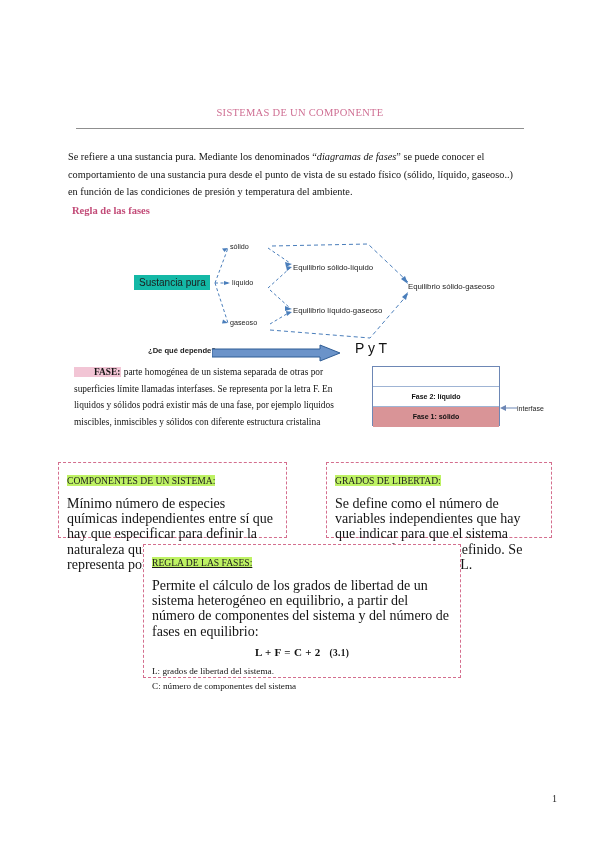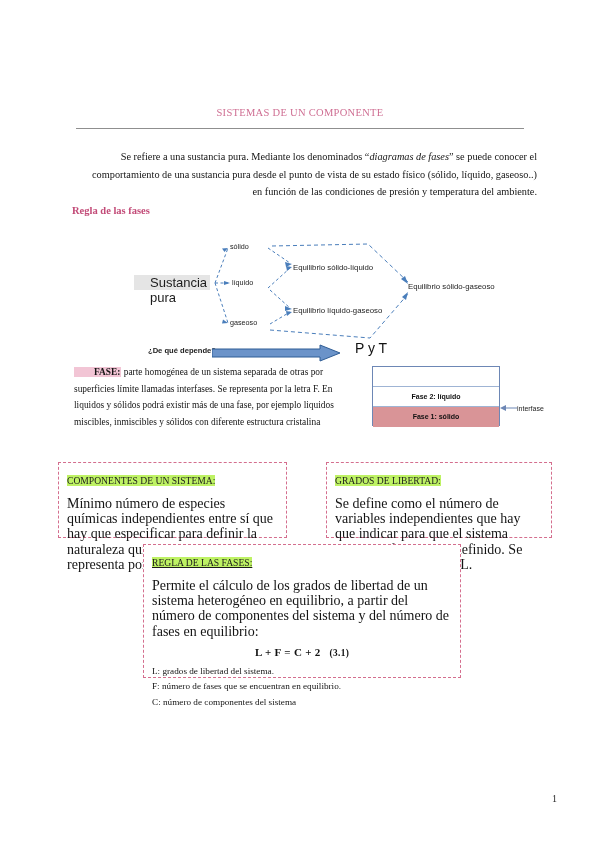--- a/index.html
+++ b/index.html
@@ -50,26 +50,26 @@
     position: absolute;
     left: 76px; top: 128px;
     width: 448px;
     height: 1px;
     background: #8f8f8f;
   }
 
   
   .intro {
     position: absolute;
-    left: 87px; top: 138px;
+    left: 68px; top: 138px;
     width: 450px;
     font-size: 10.3px;
     line-height: 17.6px;
     color: #141414;
-    text-align: right;
+    text-align: left;
   }
   .intro i { font-style: italic; }
 
   .section-head {
     position: absolute;
     left: 72px; top: 205px;
     font-weight: bold;
     font-size: 10.5px;
     color: #c24a77;
   }
@@ -89,27 +89,27 @@
     color: #1c1c1c;
     white-space: nowrap;
   }
   .dlabel.big {
     font-size: 7.8px;
   }
   .sustancia-box {
     position: absolute;
     left: 14px; top: 37px;
     width: 76px; height: 15px;
-    background: #e5e5e5;
+    background: #14b8a6;
     border: 0;
     font-family: "Liberation Sans", sans-serif;
-    font-size: 13px;
+    font-size: 10px;
     color: #1c1c1c;
     line-height: 15px;
-    padding-left: 16px;
+    padding-left: 5px;
     box-sizing: border-box;
   }
 
   
   .depende-row {
     position: absolute;
     left: 148px; top: 343px;
     width: 300px; height: 22px;
   }
   .depende-text {
@@ -334,19 +334,18 @@
   <div class="defbox" id="box-grados">
     <span class="dtitle">GRADOS DE LIBERTAD:</span>
     <div class="dbody">Se define como el número de variables independientes que hay que indicar para que el sistema quede perfectamente definido. Se representa por la letra L.</div>
   </div>
 
   <div class="defbox" id="box-regla">
     <span class="dtitle">REGLA DE LAS FASES:</span>
     <div class="dbody">Permite el cálculo de los grados de libertad de un sistema heterogéneo en equilibrio, a partir del número de componentes del sistema y del número de fases en equilibrio:</div>
     <div class="formula"><span>L + F = C + 2</span><span class="eqnum">(3.1)</span></div>
     <div class="legend-line">L: grados de libertad del sistema.</div>
-    <div class="legend-line">F: número de fases que se encuentran en equilibrio.</div>
     <div class="legend-line">C: número de componentes del sistema</div>
   </div>
 
   <div class="page-number">1</div>
 
 </div>
 
 </body></html>

